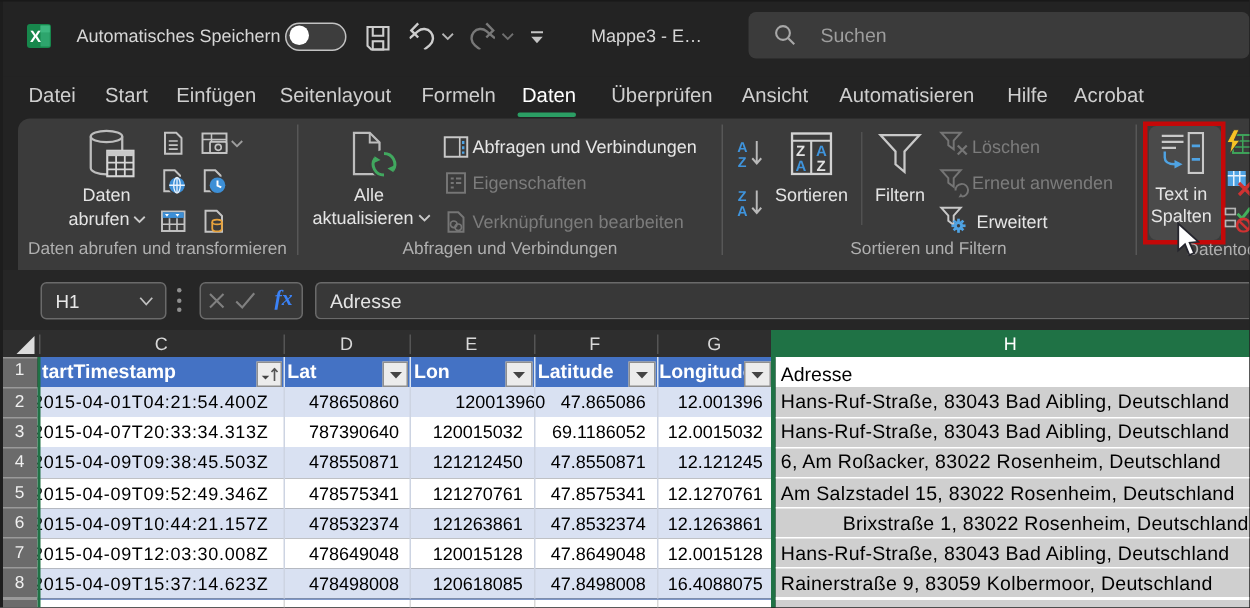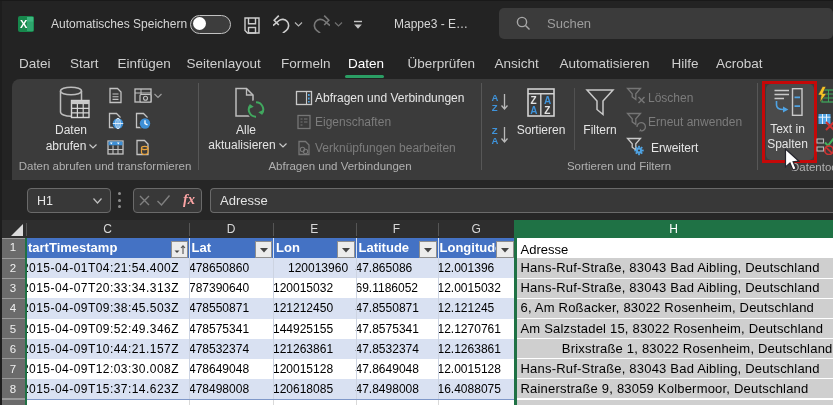--- a/index.html
+++ b/index.html
@@ -10,21 +10,21 @@
   .glabel { position:absolute; top:160px; font-size:11.5px; color:#b0b0b0; height:13px; line-height:13px; }
   .sep { position:absolute; top:83px; width:1px; height:87px; background:#575757; }
   .bigtxt { position:absolute; font-size:12px; color:#e4e4e4; text-align:center; height:15px; line-height:15px; }
   .smalltxt { position:absolute; font-size:12px; height:16px; line-height:16px; }
   .colhead { position:absolute; top:219.5px; height:19px; line-height:19px; font-size:12px; color:#d8d8d8; text-align:center; }
   .rownum { position:absolute; left:0; width:26px; text-align:center; font-size:11.5px; color:#f0f0f0; }
   .hcell { position:absolute; left:30px; font-weight:bold; font-size:13px; letter-spacing:0px; color:#fff; height:20px; line-height:20px; }
   .fbtn { position:absolute; top:241px; width:17.5px; height:16.5px; background:#ececec; border:1px solid #8f8f8f; }
   .fbtn svg { position:absolute; left:2px; top:3px; }
   .dcell { position:absolute; font-size:12px; color:#000; height:20.07px; line-height:20.07px; }
-  .num { text-align:left; }
+  .num { text-align:right; }
 </style>
 </head>
 <body>
 
 <div class="abs" style="left:0;top:0;width:833px;height:51px;background:#232323;"></div>
 
 <svg class="abs" style="left:18px;top:16px;" width="16" height="16" viewBox="0 0 16 16">
   <rect x="0" y="0" width="16" height="16" rx="2" fill="#17874c"></rect>
   <rect x="9" y="1" width="6.2" height="14" fill="#2ea56d"></rect>
   <rect x="9" y="1" width="6.2" height="4.6" fill="#3db77f"></rect>
@@ -287,21 +287,21 @@
 <div class="abs" style="left:118px;top:198.5px;width:3px;height:3px;border-radius:50%;background:#8f8f8f;"></div>
 <div class="abs" style="left:118px;top:205px;width:3px;height:3px;border-radius:50%;background:#8f8f8f;"></div>
 
 <div class="abs" style="left:133px;top:188px;width:69px;height:25px;background:#383838;border:1px solid #6a6a6a;border-radius:4px;"></div>
 <svg class="abs" style="left:138px;top:194px;" width="13" height="13" viewBox="0 0 13 13">
   <path d="M2 2 L11 11 M11 2 L2 11" stroke="#808080" stroke-width="1.4"></path>
 </svg>
 <svg class="abs" style="left:156px;top:194px;" width="15" height="13" viewBox="0 0 15 13">
   <path d="M1.5 7 L5.5 11 L13.5 1.5" fill="none" stroke="#808080" stroke-width="1.4"></path>
 </svg>
-<div class="abs" style="left:183px;top:191px;font-size:14.5px;font-style:italic;color:#fca5a5;font-family:'Liberation Serif',serif;font-weight:bold;">fx</div>
+<div class="abs" style="left:183px;top:191px;font-size:14.5px;font-style:italic;color:#3b82f6;font-family:'Liberation Serif',serif;font-weight:bold;">fx</div>
 
 <div class="abs" style="left:210px;top:188px;width:623px;height:25px;background:#383838;border:1px solid #6a6a6a;border-right:none;border-radius:4px 0 0 4px;"></div>
 <div class="abs" style="left:220px;top:193px;font-size:13px;color:#e4e4e4;">Adresse</div>
 
 <div class="abs" style="left:0;top:219.5px;width:833px;height:19px;background:#2e2e2e;"></div>
 <div class="colhead" style="left:26px;width:163px;">C</div>
 <div class="colhead" style="left:189px;width:84px;">D</div>
 <div class="colhead" style="left:273px;width:82.5px;">E</div>
 <div class="colhead" style="left:355.5px;width:82px;">F</div>
 <div class="colhead" style="left:437.5px;width:77.5px;">G</div>
@@ -331,21 +331,21 @@
     <div class="dcell num" style="left:437.5px;top:278.37px;width:71px;">12.0015032</div>
     <div class="abs" style="left:0;top:298.44px;width:514px;height:20.07px;background:#d9e1f2;"></div>
     <div class="dcell" style="left:22px;top:298.44px;letter-spacing:0.45px;">2015-04-09T09:38:45.503Z</div>
     <div class="dcell num" style="left:189px;top:298.44px;width:77px;">478550871</div>
     <div class="dcell num" style="left:273px;top:298.44px;width:75.5px;">121212450</div>
     <div class="dcell num" style="left:355.5px;top:298.44px;width:75px;">47.8550871</div>
     <div class="dcell num" style="left:437.5px;top:298.44px;width:71px;">12.121245</div>
     <div class="abs" style="left:0;top:318.51px;width:514px;height:20.07px;background:#ffffff;"></div>
     <div class="dcell" style="left:22px;top:318.51px;letter-spacing:0.45px;">2015-04-09T09:52:49.346Z</div>
     <div class="dcell num" style="left:189px;top:318.51px;width:77px;">478575341</div>
-    <div class="dcell num" style="left:273px;top:318.51px;width:75.5px;">144925155</div>
+    <div class="dcell num" style="left:273px;top:318.51px;width:75.5px;">121270761</div>
     <div class="dcell num" style="left:355.5px;top:318.51px;width:75px;">47.8575341</div>
     <div class="dcell num" style="left:437.5px;top:318.51px;width:71px;">12.1270761</div>
     <div class="abs" style="left:0;top:338.58000000000004px;width:514px;height:20.07px;background:#d9e1f2;"></div>
     <div class="dcell" style="left:22px;top:338.58000000000004px;letter-spacing:0.45px;">2015-04-09T10:44:21.157Z</div>
     <div class="dcell num" style="left:189px;top:338.58000000000004px;width:77px;">478532374</div>
     <div class="dcell num" style="left:273px;top:338.58000000000004px;width:75.5px;">121263861</div>
     <div class="dcell num" style="left:355.5px;top:338.58000000000004px;width:75px;">47.8532374</div>
     <div class="dcell num" style="left:437.5px;top:338.58000000000004px;width:71px;">12.1263861</div>
     <div class="abs" style="left:0;top:358.65px;width:514px;height:20.07px;background:#ffffff;"></div>
     <div class="dcell" style="left:22px;top:358.65px;letter-spacing:0.45px;">2015-04-09T12:03:30.008Z</div>

